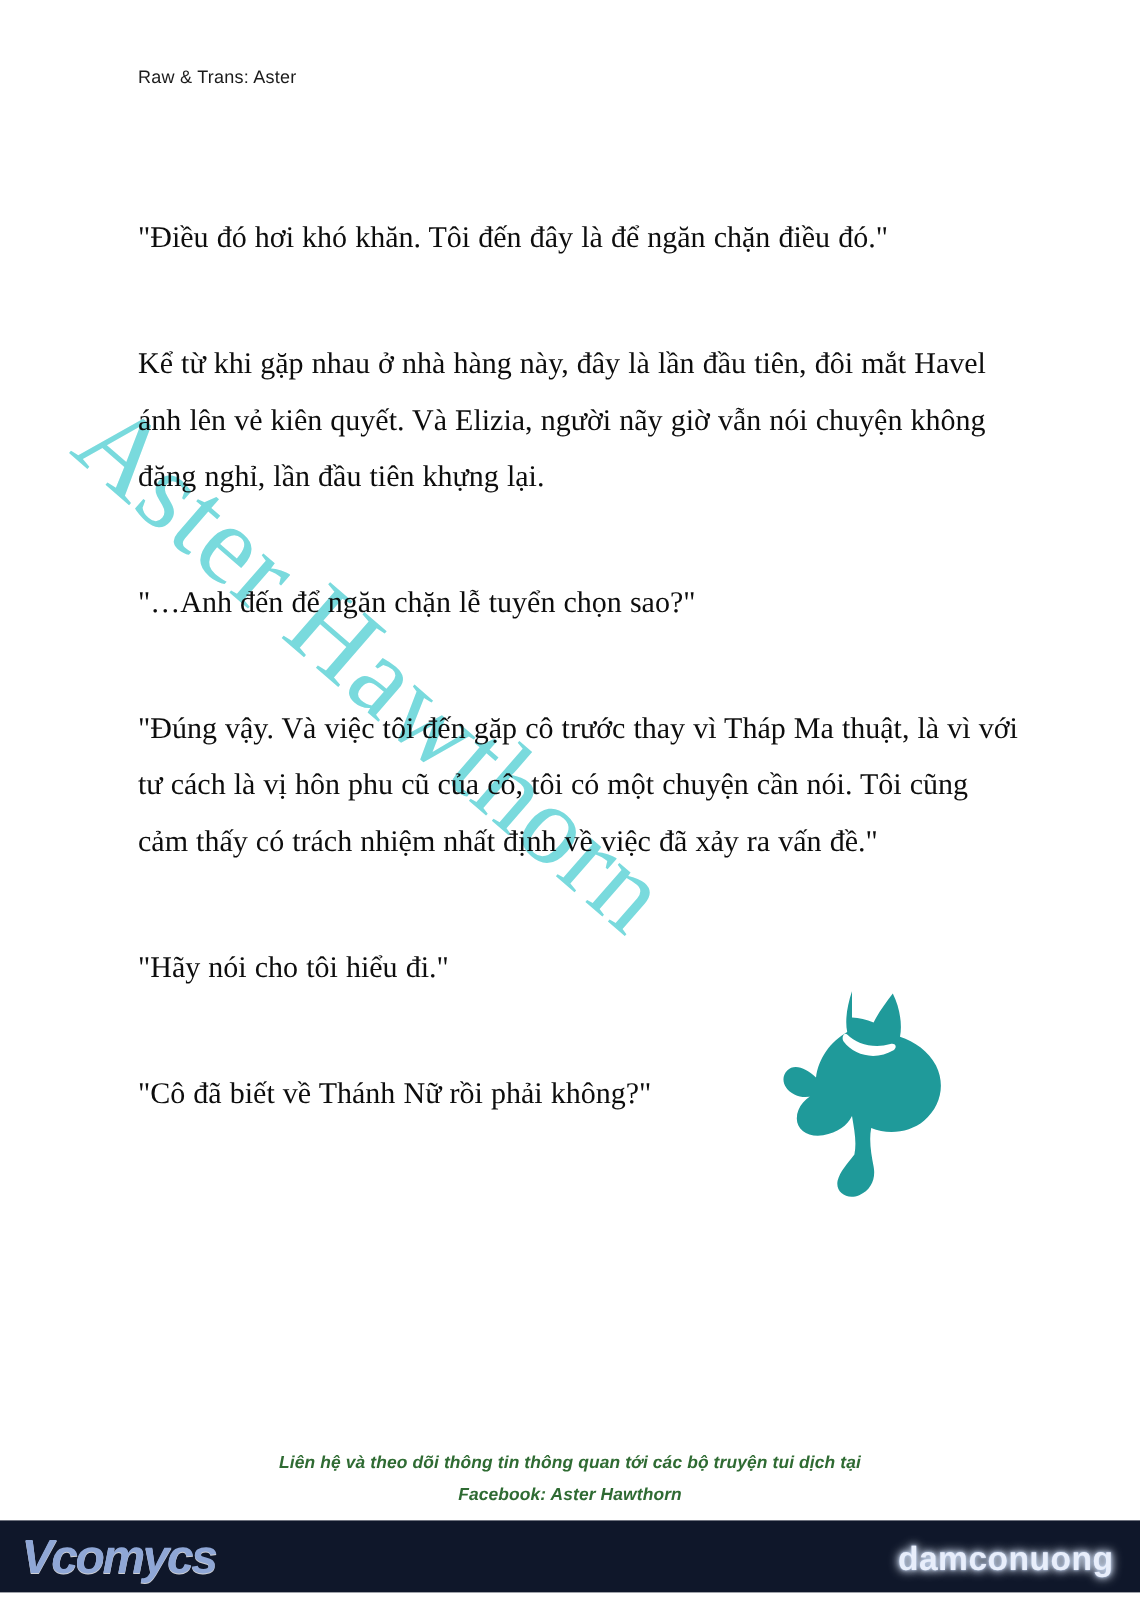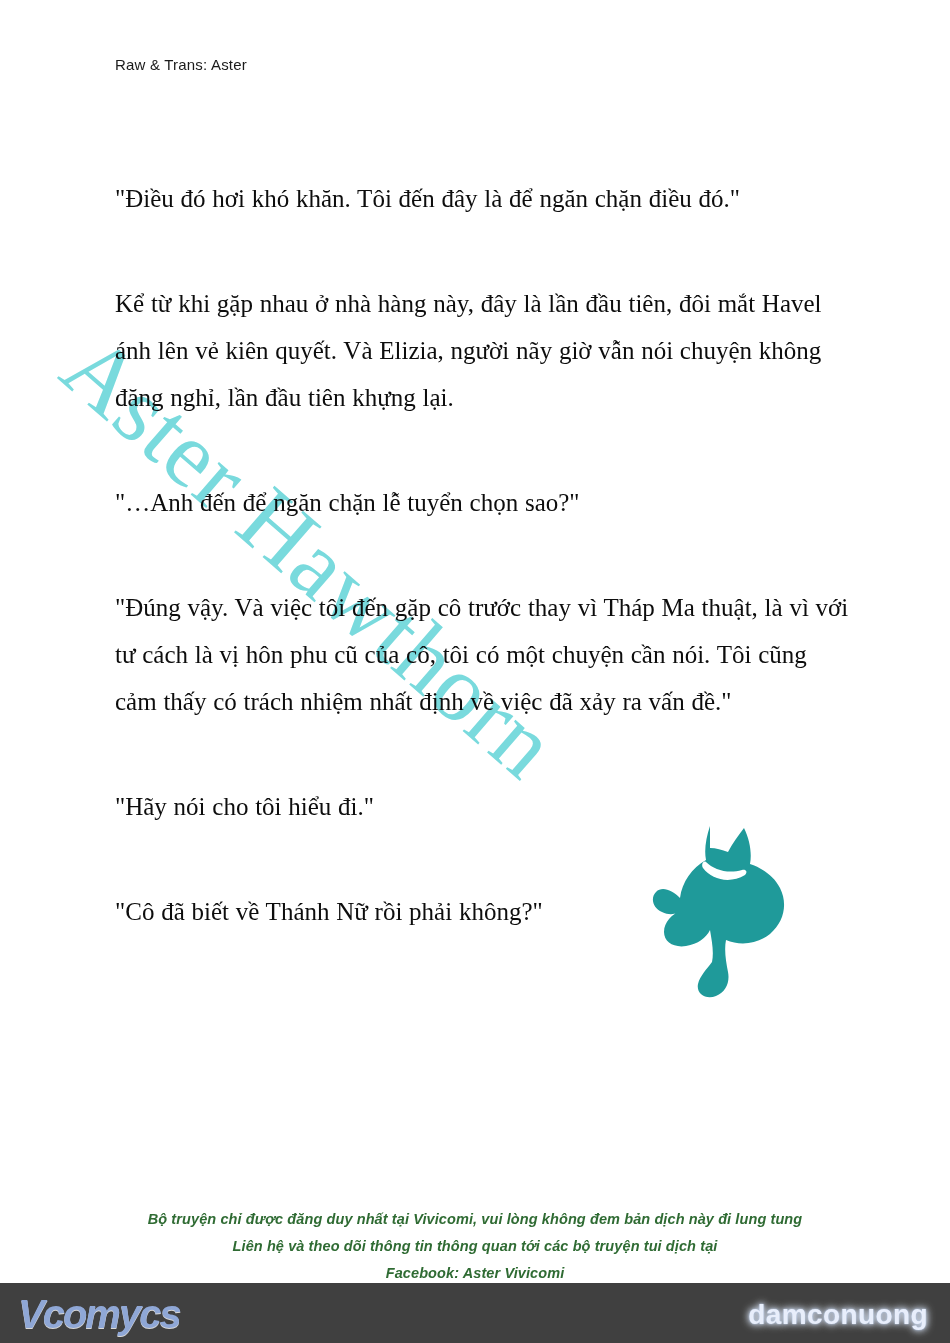--- a/index.html
+++ b/index.html
@@ -99,23 +99,23 @@
     line-height: 27px;
     color: #2f6b33;
     letter-spacing: 0.1px;
   }
 
   
   .bottom-bar {
     position: absolute;
     left: 0;
     right: 0;
-    bottom: 0;
+    bottom: 16px;
     height: 60px;
-    background: #404040;
+    background: #0f172a;
     z-index: 6;
   }
   .brand-logo {
     position: absolute;
     left: 18px;
     top: 10px;
     font-family: "Liberation Sans", "DejaVu Sans", sans-serif;
     font-weight: bold;
     font-style: italic;
     font-size: 40px;
@@ -176,23 +176,22 @@
   <div class="body-text">
     <p class="para">"Điều đó hơi khó khăn. Tôi đến đây là để ngăn chặn điều đó."</p>
     <p class="para">Kể từ khi gặp nhau ở nhà hàng này, đây là lần đầu tiên, đôi mắt Havel ánh lên vẻ kiên quyết. Và Elizia, người nãy giờ vẫn nói chuyện không đăng nghỉ, lần đầu tiên khựng lại.</p>
     <p class="para">"…Anh đến để ngăn chặn lễ tuyển chọn sao?"</p>
     <p class="para">"Đúng vậy. Và việc tôi đến gặp cô trước thay vì Tháp Ma thuật, là vì với tư cách là vị hôn phu cũ của cô, tôi có một chuyện cần nói. Tôi cũng cảm thấy có trách nhiệm nhất định về việc đã xảy ra vấn đề."</p>
     <p class="para">"Hãy nói cho tôi hiểu đi."</p>
     <p class="para">"Cô đã biết về Thánh Nữ rồi phải không?"</p>
   </div>
 
   <div class="credits">
-    <div class="credit-line">Bộ truyện chỉ được đăng duy nhất tại Vivicomi, vui lòng không đem bản dịch này đi lung tung</div>
     <div class="credit-line">Liên hệ và theo dõi thông tin thông quan tới các bộ truyện tui dịch tại</div>
-    <div class="credit-line">Facebook: Aster Vivicomi</div>
+    <div class="credit-line">Facebook: Aster Hawthorn</div>
   </div>
 
   <div class="bottom-bar">
     <div class="brand-logo">Vcomycs</div>
     <div class="site-tag">damconuong</div>
   </div>
 
 </div>
 
 </body></html>

